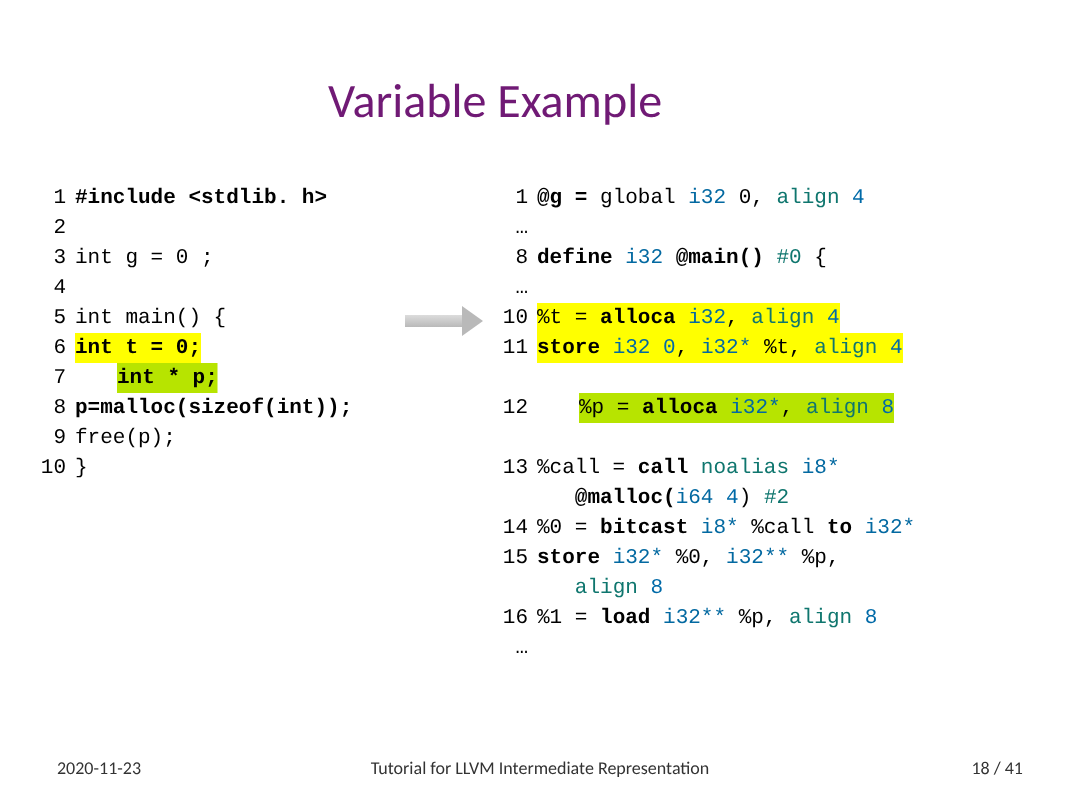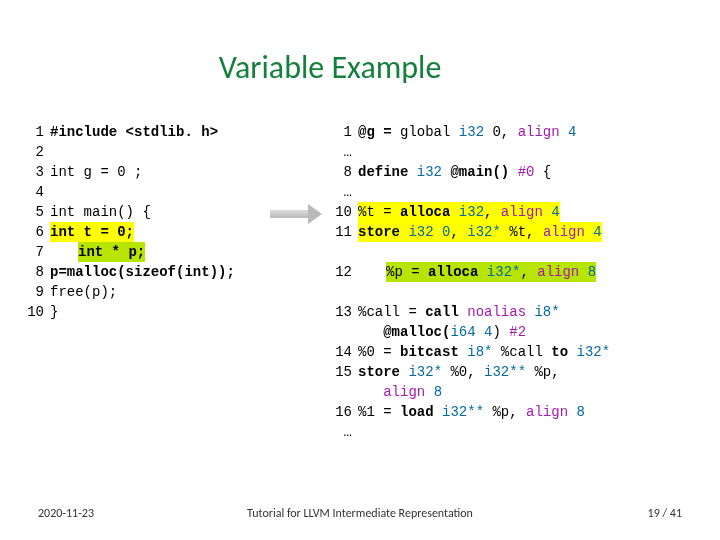--- a/index.html
+++ b/index.html
@@ -17,21 +17,21 @@
     width: 720px;
     height: 540px;
   }
   .title {
     position: absolute;
     top: 48px;
     left: 0;
     width: 660px;
     text-align: center;
     font-size: 32px;
-    color: #15803d;
+    color: #701a75;
     font-weight: 400;
   }
   .code-left {
     position: absolute;
     top: 122px;
     left: 22px;
     font-family: "Courier New", monospace;
     font-size: 14px;
     line-height: 20px;
     white-space: pre;
@@ -47,21 +47,21 @@
   }
   .ln {
     display: inline-block;
     width: 22px;
     text-align: right;
     margin-right: 6px;
   }
   .kw   { font-weight: bold; }
   .type { color: #0369a1; }
   .num  { color: #006aa8; }
-  .attr { color: #a21caf; }
+  .attr { color: #0f766e; }
   .hi-y { background: #ffff00; display: inline-block; }
   .hi-g { background: #b7e400; display: inline-block; margin-left: 28px; }
   .arrow {
     position: absolute;
     top: 204px;
     left: 270px;
     width: 54px;
     height: 20px;
   }
   .arrow .bar {
@@ -107,17 +107,17 @@
     <div class="bar"></div>
       <div class="head"></div>
   </div>
 
   <div class="code-right" id="right"><div><span class="ln">1</span><span><span class="kw">@g = </span><span>global </span><span class="type">i32 </span><span>0</span><span>, </span><span class="attr">align</span><span> </span><span class="num">4</span></span></div><div><span class="ln">…</span><span></span></div><div><span class="ln">8</span><span><span class="kw">define </span><span class="type">i32 </span><span class="kw">@main() </span><span class="attr">#0 </span><span>{</span></span></div><div><span class="ln">…</span><span></span></div><div><span class="ln">10</span><span class="hi-y"><span>%t = </span><span class="kw">alloca </span><span class="type">i32</span><span>, </span><span class="attr">align</span><span> </span><span class="num">4</span></span></div><div><span class="ln">11</span><span class="hi-y"><span class="kw">store </span><span class="type">i32 </span><span class="num">0</span><span>, </span><span class="type">i32* </span><span>%t, </span><span class="attr">align</span><span> </span><span class="num">4</span></span></div><div><span class="ln"></span><span></span></div><div><span class="ln">12</span><span class="hi-g"><span>%p = </span><span class="kw">alloca </span><span class="type">i32*</span><span>, </span><span class="attr">align</span><span> </span><span class="num">8</span></span></div><div><span class="ln"></span><span></span></div><div><span class="ln">13</span><span><span>%call = </span><span class="kw">call </span><span class="attr">noalias </span><span class="type">i8* </span><span></span></span></div><div><span class="ln"></span><span><span class="kw">   @malloc(</span><span class="type">i64 </span><span class="num">4</span><span>) </span><span class="attr">#2</span></span></div><div><span class="ln">14</span><span><span>%0 = </span><span class="kw">bitcast </span><span class="type">i8* </span><span>%call </span><span class="kw">to </span><span class="type">i32*</span></span></div><div><span class="ln">15</span><span><span class="kw">store </span><span class="type">i32* </span><span>%0, </span><span class="type">i32** </span><span>%p, </span></span></div><div><span class="ln"></span><span><span>   </span><span class="attr">align</span><span> </span><span class="num">8</span></span></div><div><span class="ln">16</span><span><span>%1 = </span><span class="kw">load </span><span class="type">i32** </span><span>%p, </span><span class="attr">align</span><span> </span><span class="num">8</span></span></div><div><span class="ln">…</span><span></span></div></div>
 
   <div class="footer">
     <span class="date">2020-11-23</span>
     <span class="mid">Tutorial for LLVM Intermediate Representation</span>
     <span class="pg">
-      <span>19</span><span> / </span><span>41</span>
+      <span>18</span><span> / </span><span>41</span>
     </span>
   </div>
 
 </div>
 
 </body></html>

